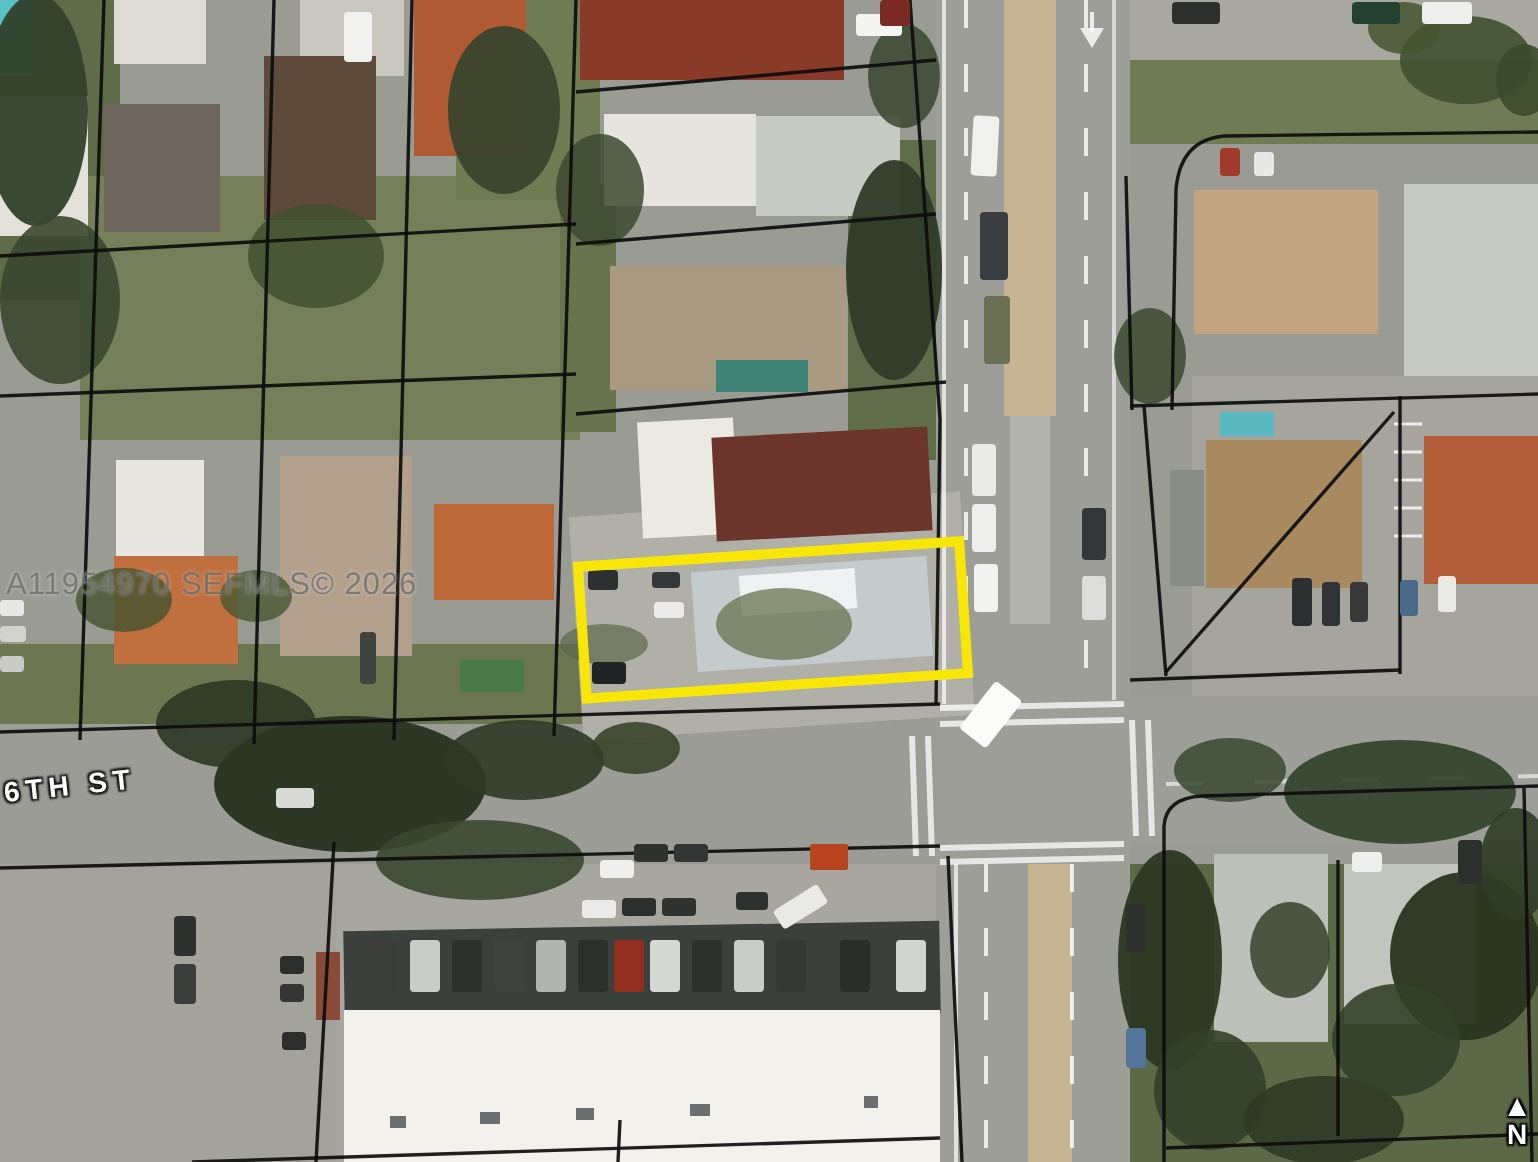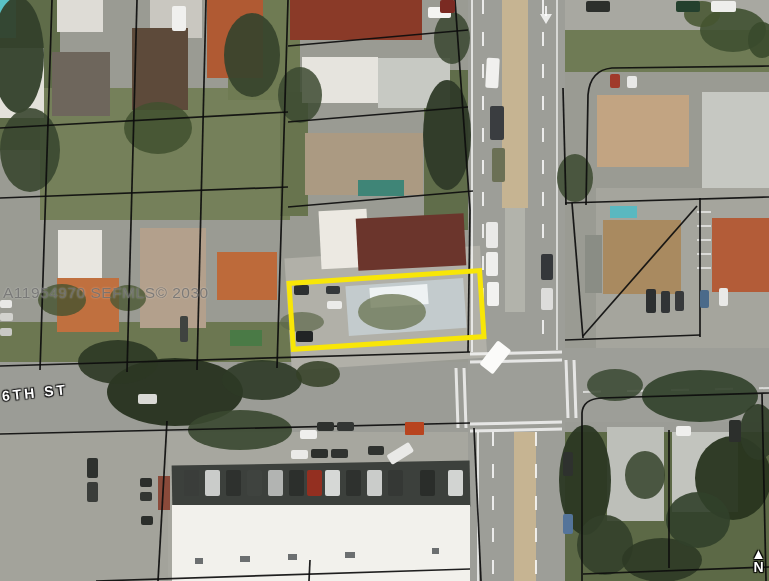--- a/index.html
+++ b/index.html
@@ -238,21 +238,21 @@
       <rect x="646" y="289" width="10" height="24" rx="2" fill="#2c2f30"></rect>
       <rect x="661" y="291" width="9" height="22" rx="2" fill="#313436"></rect>
       <rect x="675" y="291" width="9" height="20" rx="2" fill="#37393b"></rect>
       <rect x="700" y="290" width="9" height="18" rx="2" fill="#4a6a8a"></rect>
       <rect x="719" y="288" width="9" height="18" rx="2" fill="#e9e9e7"></rect>
       <rect x="676" y="426" width="15" height="10" rx="2" fill="#efefed"></rect>
       <rect x="729" y="420" width="12" height="22" rx="2" fill="#2c2f2c"></rect>
       <rect x="291" y="277" width="191" height="66" fill="none" stroke="#f8e607" stroke-width="5" transform="rotate(-3.8 386 310)"></rect>
     </svg>
 
-  <div class="watermark">A11954970 SEFMLS© 2030</div>
+  <div class="watermark">A11954970 SEFMLS© 2026</div>
 
   <div class="street-label">6TH ST</div>
 
   <div class="north-wrap">
     <span class="tri">▲</span>
     <span class="nl">N</span>
   </div>
 </div>
 
 </body></html>

